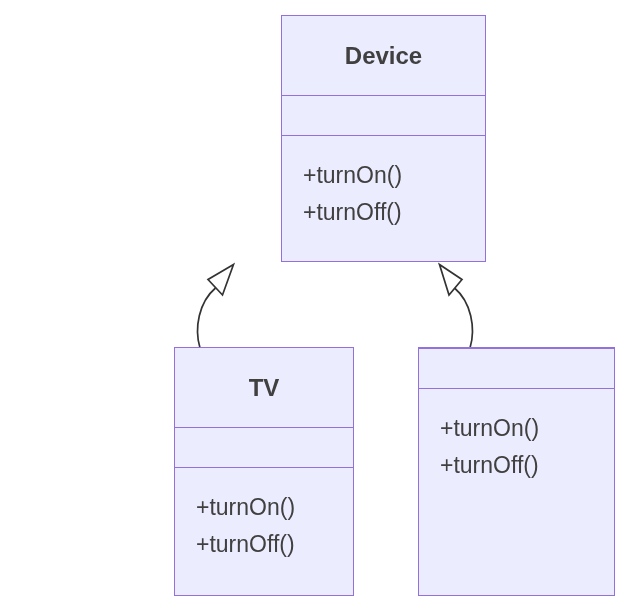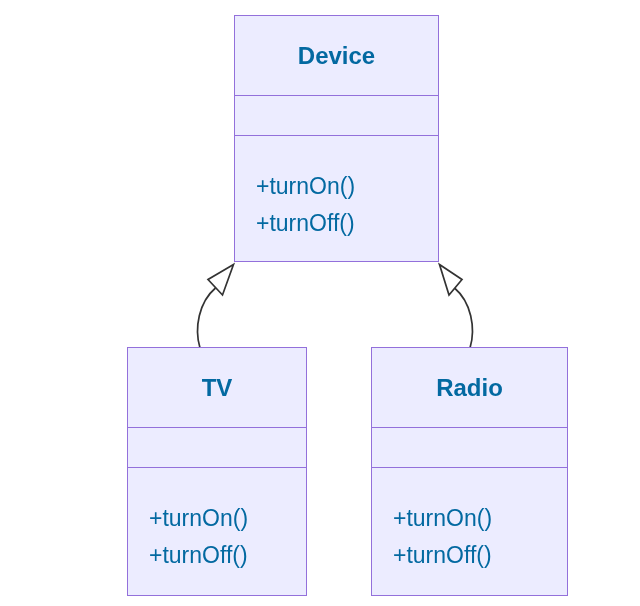--- a/index.html
+++ b/index.html
@@ -24,42 +24,43 @@
     pointer-events: none;
   }
   .edge-path {
     fill: none;
   }
   .class-node {
     position: absolute;
     box-sizing: border-box;
     background: #ECECFF;
     border: 1.5px solid #9370DB;
-    color: #0369a1;
+    color: #404040;
+    margin-left: 47px;
   }
   #node-device { left: 234px; top: 15px;  width: 205px; height: 247px; }
   #node-tv     { left: 127px; top: 347px; width: 180px; height: 249px; }
   #node-radio  { left: 371px; top: 347px; width: 197px; height: 249px; }
   .node-title {
     height: 79px;
     display: flex;
     align-items: center;
     justify-content: center;
     font-weight: bold;
     font-size: 24px;
   }
   .node-attrs {
     box-sizing: border-box;
     height: 40px;
     border-top: 1.5px solid #9370DB;
   }
   .node-methods {
     box-sizing: border-box;
     border-top: 1.5px solid #9370DB;
-    padding: 32px 0 0 21px;
+    padding: 21px 0 0 21px;
     font-size: 23px;
   }
   .method-line {
     height: 37px;
     line-height: 37px;
     white-space: nowrap;
   }
 </style>
 </head>
 <body>
@@ -85,21 +86,20 @@
   <div class="class-node" id="node-tv">
     <div class="node-title">TV</div>
     <div class="node-attrs"></div>
     <div class="node-methods">
       <div class="method-line">+turnOn()</div>
       <div class="method-line">+turnOff()</div>
     </div>
   </div>
 
   <div class="class-node" id="node-radio">
-    <div class="node-title">Radio</div>
     <div class="node-attrs"></div>
     <div class="node-methods">
       <div class="method-line">+turnOn()</div>
       <div class="method-line">+turnOff()</div>
     </div>
   </div>
 
 </div>
 
 </body></html>

